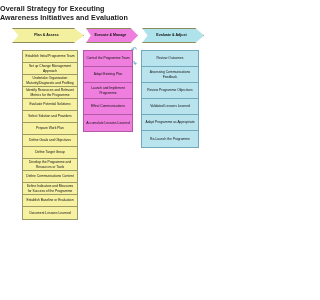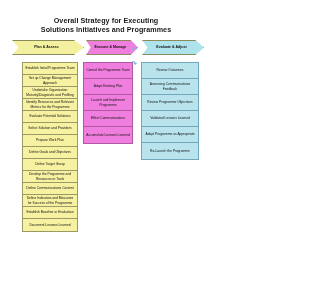--- a/index.html
+++ b/index.html
@@ -9,26 +9,25 @@
   }
   body {
     width: 212px;
     height: 300px;
     overflow: hidden;
     font-family: "Liberation Sans", sans-serif;
     position: relative;
   }
 
   #page-title {
-    text-align: center;
     font-size: 7.2px;
     font-weight: bold;
     line-height: 9px;
     color: #1a1a1a;
-    padding-top: 16px;
+    padding-top: 4px;
     letter-spacing: 0.05px;
   }
   #page-title .tline { display: block; }
 
   
   .stages {
     position: relative;
     height: 22px;
     margin-top: 6px;
   }
@@ -103,21 +102,21 @@
 
   #col-plan .node { background: #f7f2a2; border-bottom-color: #9a9a66; }
   #col-exec .node { background: #f07ede; border-bottom-color: #b05aa5; min-height: 16px; }
   #col-eval .node { background: #b9e4ee; border-bottom-color: #6fa9bb; min-height: 16px; }
 </style>
 </head>
 <body>
 
 <div id="page-title">
   <span class="tline">Overall Strategy for Executing</span>
-  <span class="tline">Solutions Initiatives and Programmes</span>
+  <span class="tline">Awareness Initiatives and Evaluation</span>
 </div>
 
 <div class="stages">
   <div class="chevron sh" id="stage-plan">Plan &amp; Assess</div>
   <div class="chevron sh" id="stage-exec">Execute &amp; Manage</div>
   <div class="chevron sh" id="stage-eval">Evaluate &amp; Adjust</div>
 </div>
 
 <div class="loop" id="loop-top">↶</div>
 <div class="loop" id="loop-bot">↷</div>

